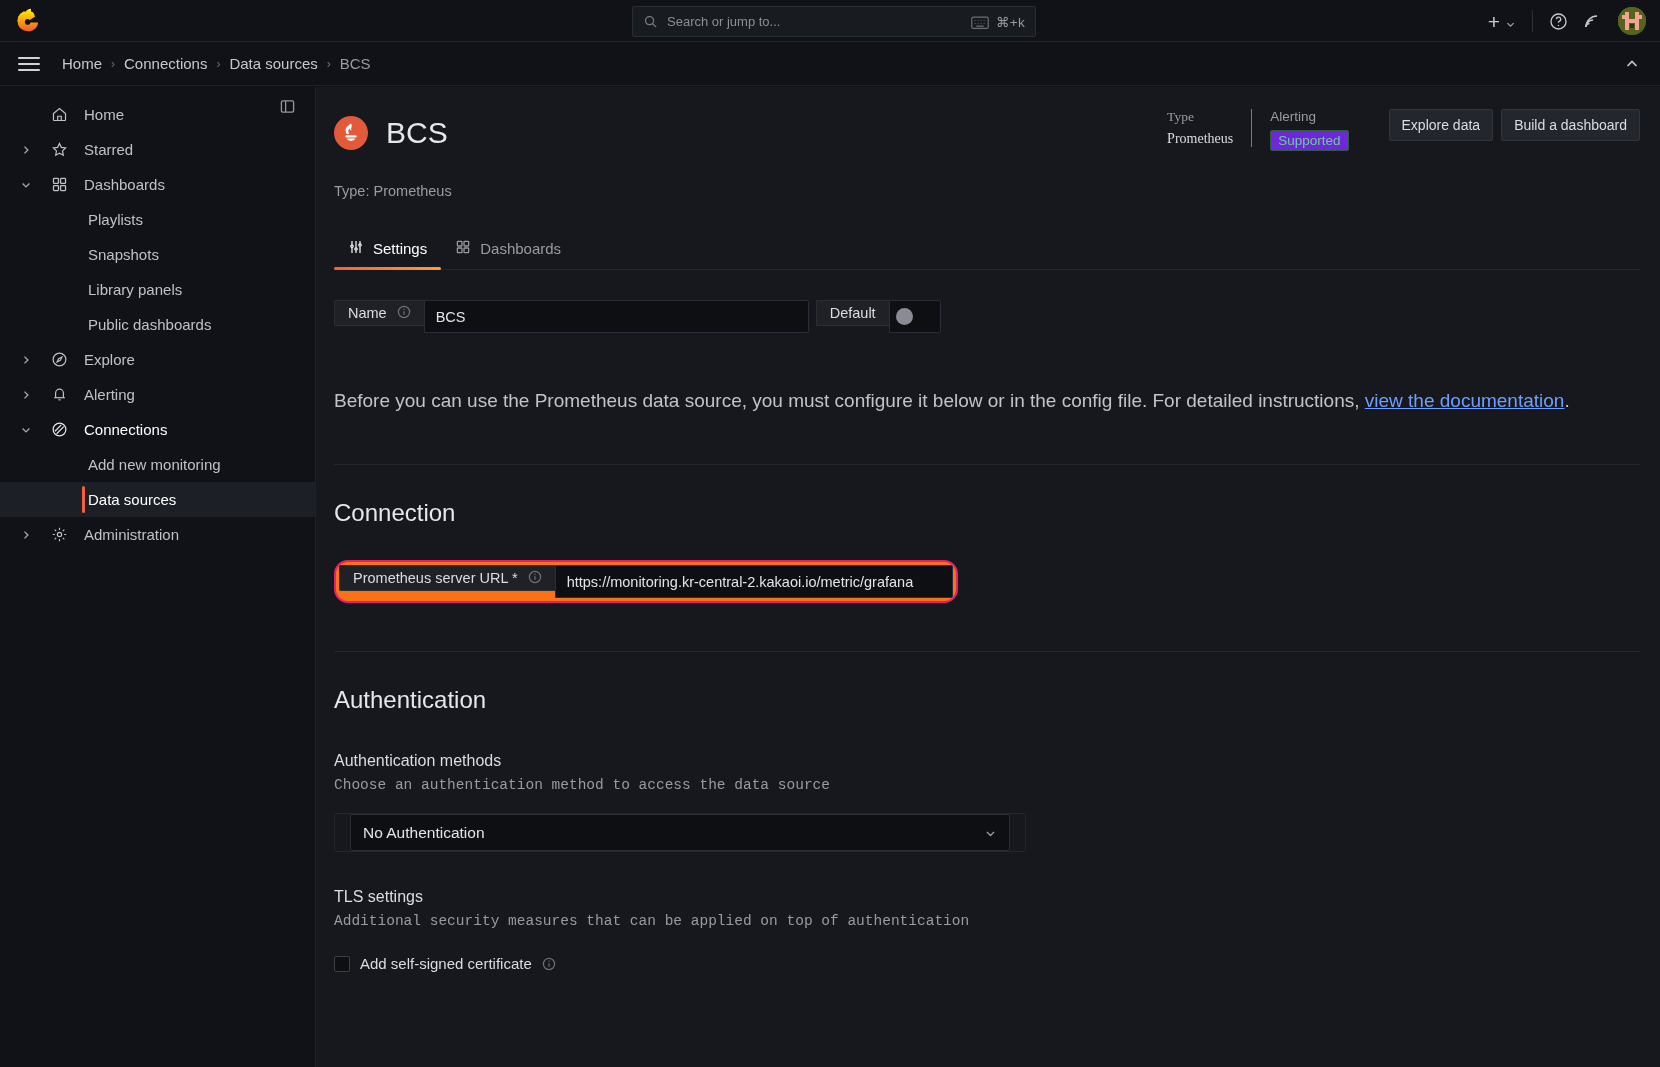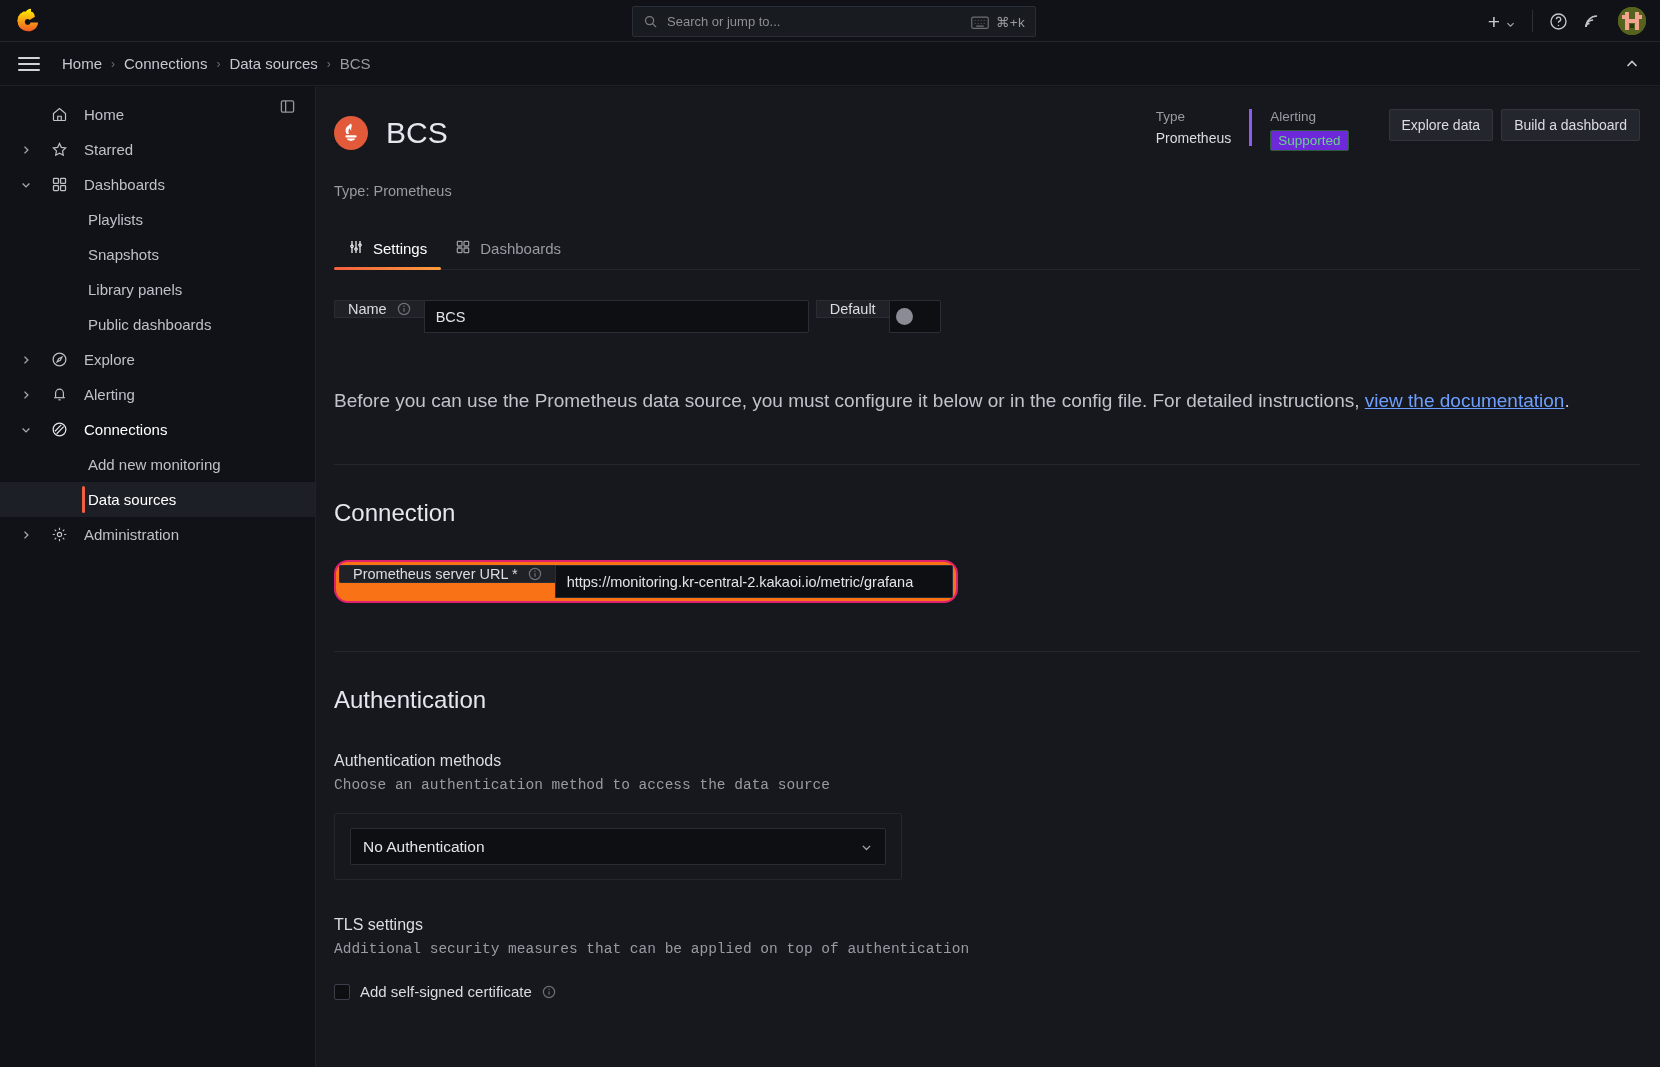--- a/index.html
+++ b/index.html
@@ -111,21 +111,21 @@
     display: flex; align-items: center; justify-content: center;
   }
   .ds-title { font-size: 30px; color: #e6e6ee; font-weight: 400; margin-left: 18px; line-height: 40px; }
   .ds-type { font-size: 14.5px; color: #9a9aa3; margin-top: 30px; }
 
   .head-right {
     position: absolute; right: 20px; top: 22px;
     display: flex; align-items: flex-start; gap: 0;
   }
   .meta-col { display: flex; flex-direction: column; padding: 0 18px; }
-  .meta-col.bordered { border-right: 3px solid #8b5cf6; }
+  .meta-col.bordered { border-right: 1px solid #8b5cf6; font-family: Liberation Serif, serif; }
   .meta-label { font-size: 13.5px; color: #9a9aa3; margin-bottom: 6px; }
   .meta-value { font-size: 14px; color: #dcdce3; }
   .badge-supported {
     display: inline-block; font-size: 13.5px; color: #6ccf8e;
     border: 1px solid #2f5b3c; background: #6d28d9;
     border-radius: 2px; padding: 2px 7px; align-self: flex-start;
   }
   .btn {
     font-size: 14px; color: #dcdce3; background: #24262e;
     border: 1px solid #33353d; border-radius: 2px;
@@ -144,24 +144,24 @@
   .tab.active::after {
     content: ""; position: absolute; left: 0; right: 0; bottom: -1px;
     height: 3px; border-radius: 2px;
     background: linear-gradient(90deg,#f55f3e,#fa9d3c);
   }
   .tab svg { width: 16px; height: 16px; }
 
   
   .field-row { display: flex; align-items: stretch; margin-top: 30px; }
   .field-label {
-    display: flex; align-items: center; gap: 10px;
+    display: flex; align-items: flex-start; gap: 10px;
     background: #1f2127; border: 1px solid #2a2d35; border-right: none;
     border-radius: 2px 0 0 2px; padding: 4px 13px;
-    font-size: 14.5px; color: #dcdce3; height: 18px; white-space: nowrap;
+    font-size: 14.5px; color: #dcdce3; height: 26px; white-space: nowrap;
   }
   .info-ico { width: 14px; height: 14px; opacity: .65; flex: none; }
   .text-input {
     background: #0e0f12; border: 1px solid #2a2d35;
     border-radius: 0 2px 2px 0; height: 33px; padding: 0 11px;
     font-size: 14.5px; color: #e3e3ea; font-family: "Liberation Sans", sans-serif;
     outline: none;
   }
   .toggle-box {
     background: #0e0f12; border: 1px solid #2a2d35; border-radius: 0 2px 2px 0;
@@ -182,22 +182,22 @@
     display: inline-flex; margin-top: 33px; padding: 3px;
     border: 2px solid #e0226e; border-radius: 14px; background: #f97316;
   }
   .hl-inner { display: flex; }
   .url-input { width: 398px; }
 
   .sub-title { font-size: 16px; color: #dcdce3; margin-top: 38px; }
   .sub-desc { font-size: 14.5px; color: #9a9aa3; margin-top: 7px; font-family: Liberation Mono, monospace; }
 
   .select-panel {
-    margin-top: 20px; width: 568px; border: 1px solid #24262e;
-    border-radius: 2px; padding: 14px 15px;
+    margin-top: 20px; width: 692px; border: 1px solid #24262e;
+    border-radius: 2px; padding: 0 15px;
   }
   .select-box {
     position: relative; height: 37px; background: #0e0f12;
     border: 1px solid #2a2d35; border-radius: 2px;
     display: flex; align-items: center; padding: 0 12px;
     font-size: 15.5px; color: #e3e3ea; cursor: pointer;
   }
   .select-chev { position: absolute; right: 12px; width: 13px; height: 13px; opacity: .8; }
 
   .tls-block { margin-top: 36px; }

